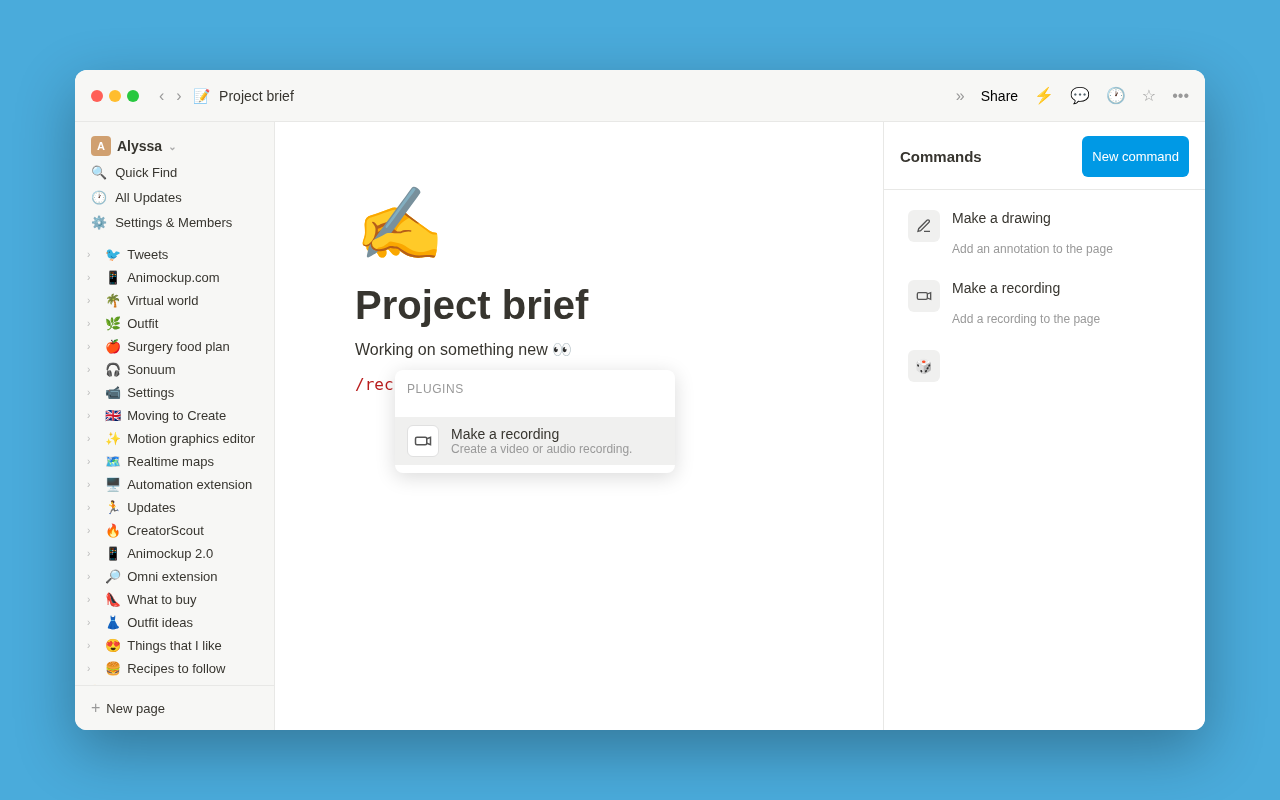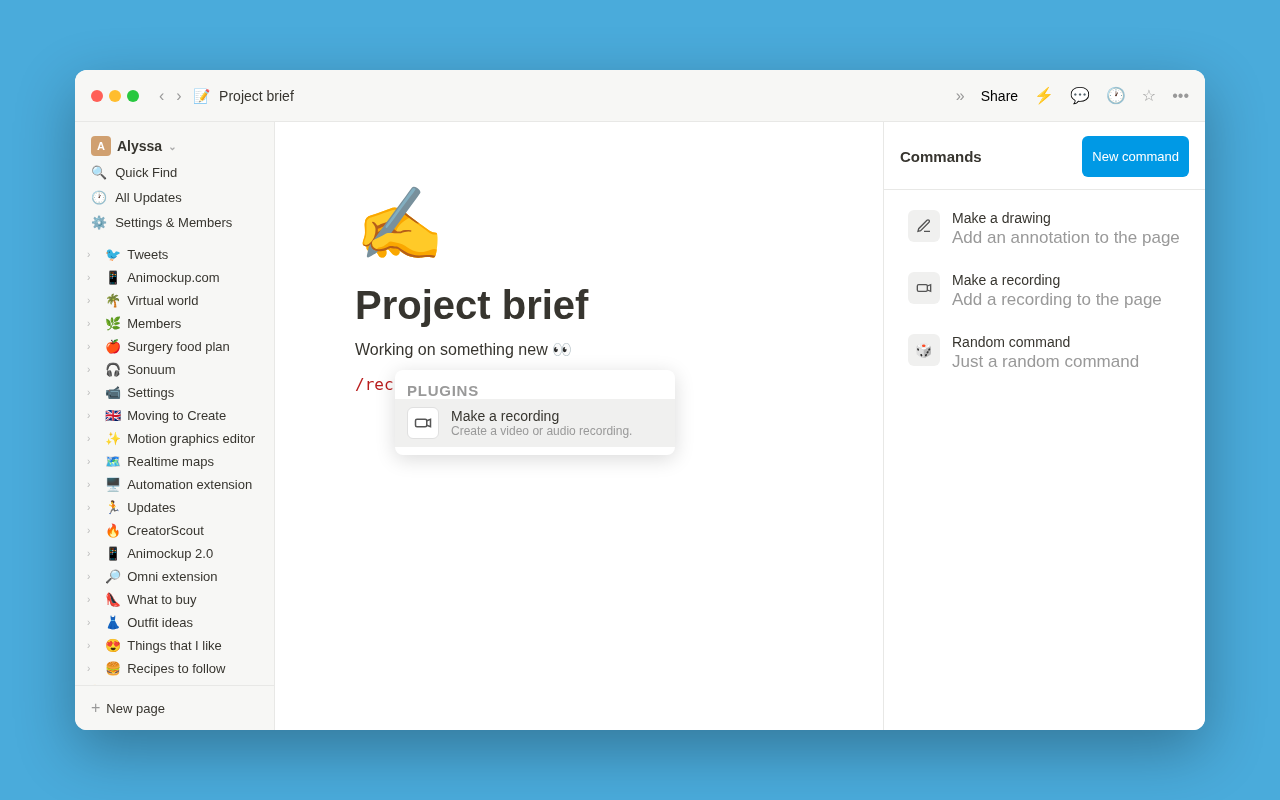--- a/index.html
+++ b/index.html
@@ -221,26 +221,26 @@
       top: 248px;
       left: 120px;
       background: white;
       border-radius: 8px;
       box-shadow: 0 4px 20px rgba(0,0,0,0.15);
       padding: 8px 0;
       width: 280px;
       z-index: 100;
     }
     .plugin-header {
-      font-size: 15px;
-      font-weight: 700;
+      font-size: 12px;
+      font-weight: 400;
       color: #999;
       text-transform: uppercase;
       letter-spacing: 0.05em;
-      padding: 4px 12px 0;
+      padding: 4px 12px 21px;
     }
     .plugin-item {
       display: flex;
       align-items: center;
       gap: 12px;
       padding: 8px 12px;
       cursor: pointer;
       background: #f0f0ef;
     }
     .plugin-icon {
@@ -321,23 +321,23 @@
       font-size: 14px;
       flex-shrink: 0;
     }
     .command-text {}
     .command-name {
       font-size: 14px;
       font-weight: 500;
       color: #37352f;
     }
     .command-desc {
-      font-size: 17px;
+      font-size: 12px;
       color: #999;
-      margin-top: 2px;
+      margin-top: 16px;
     }
   </style>
 </head>
 <body>
 
 <div class="window">
 
   <div class="titlebar">
     <div class="traffic-lights">
       <div class="traffic-light tl-red"></div>
@@ -399,21 +399,21 @@
           <span class="page-label">Animockup.com</span>
         </div>
         <div class="page-item">
           <span class="page-chevron">›</span>
           <span class="page-emoji">🌴</span>
           <span class="page-label">Virtual world</span>
         </div>
         <div class="page-item">
           <span class="page-chevron">›</span>
           <span class="page-emoji">🌿</span>
-          <span class="page-label">Members</span>
+          <span class="page-label">Outfit</span>
         </div>
         <div class="page-item">
           <span class="page-chevron">›</span>
           <span class="page-emoji">🍎</span>
           <span class="page-label">Surgery food plan</span>
         </div>
         <div class="page-item">
           <span class="page-chevron">›</span>
           <span class="page-emoji">🎧</span>
           <span class="page-label">Sonuum</span>
@@ -550,21 +550,17 @@
           </div>
           <div class="command-text">
             <div class="command-name">Make a recording</div>
             <div class="command-desc">Add a recording to the page</div>
           </div>
         </div>
         <div class="command-item">
           <div class="command-icon">
             <span style="font-size:14px;">🎲</span>
           </div>
-          <div class="command-text">
-            <div class="command-name">Random command</div>
-            <div class="command-desc">Just a random command</div>
-          </div>
         </div>
       </div>
     </div>
   </div>
 </div>
 
 </body></html>

